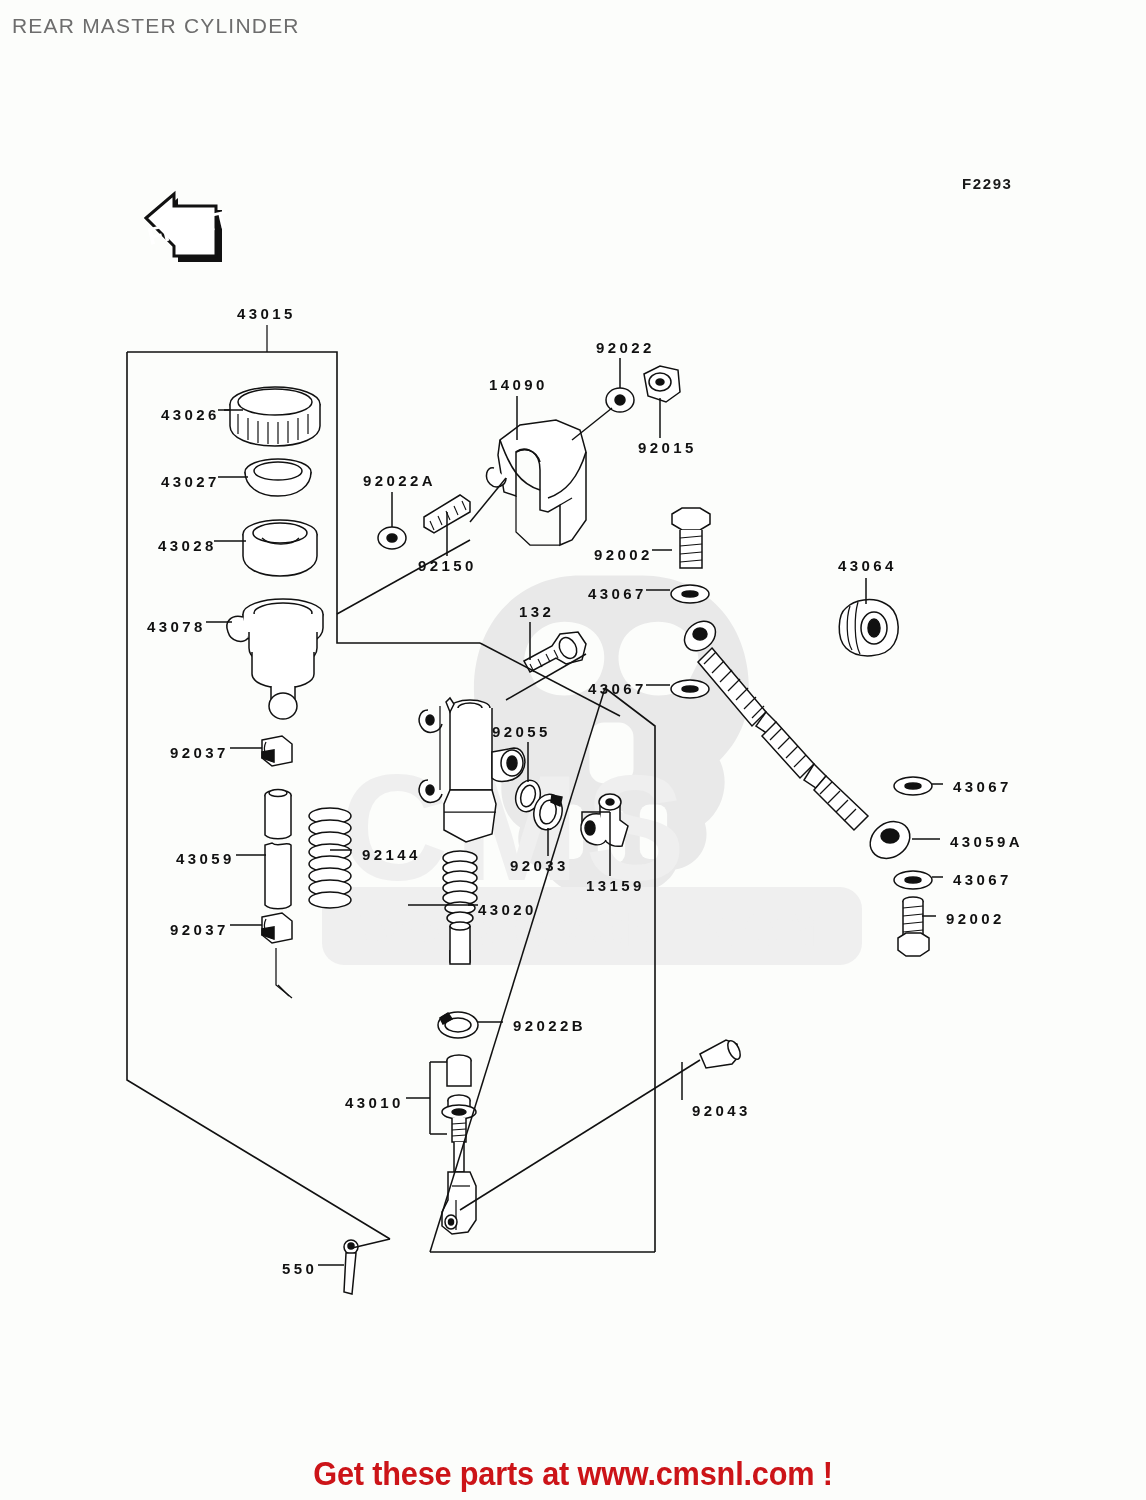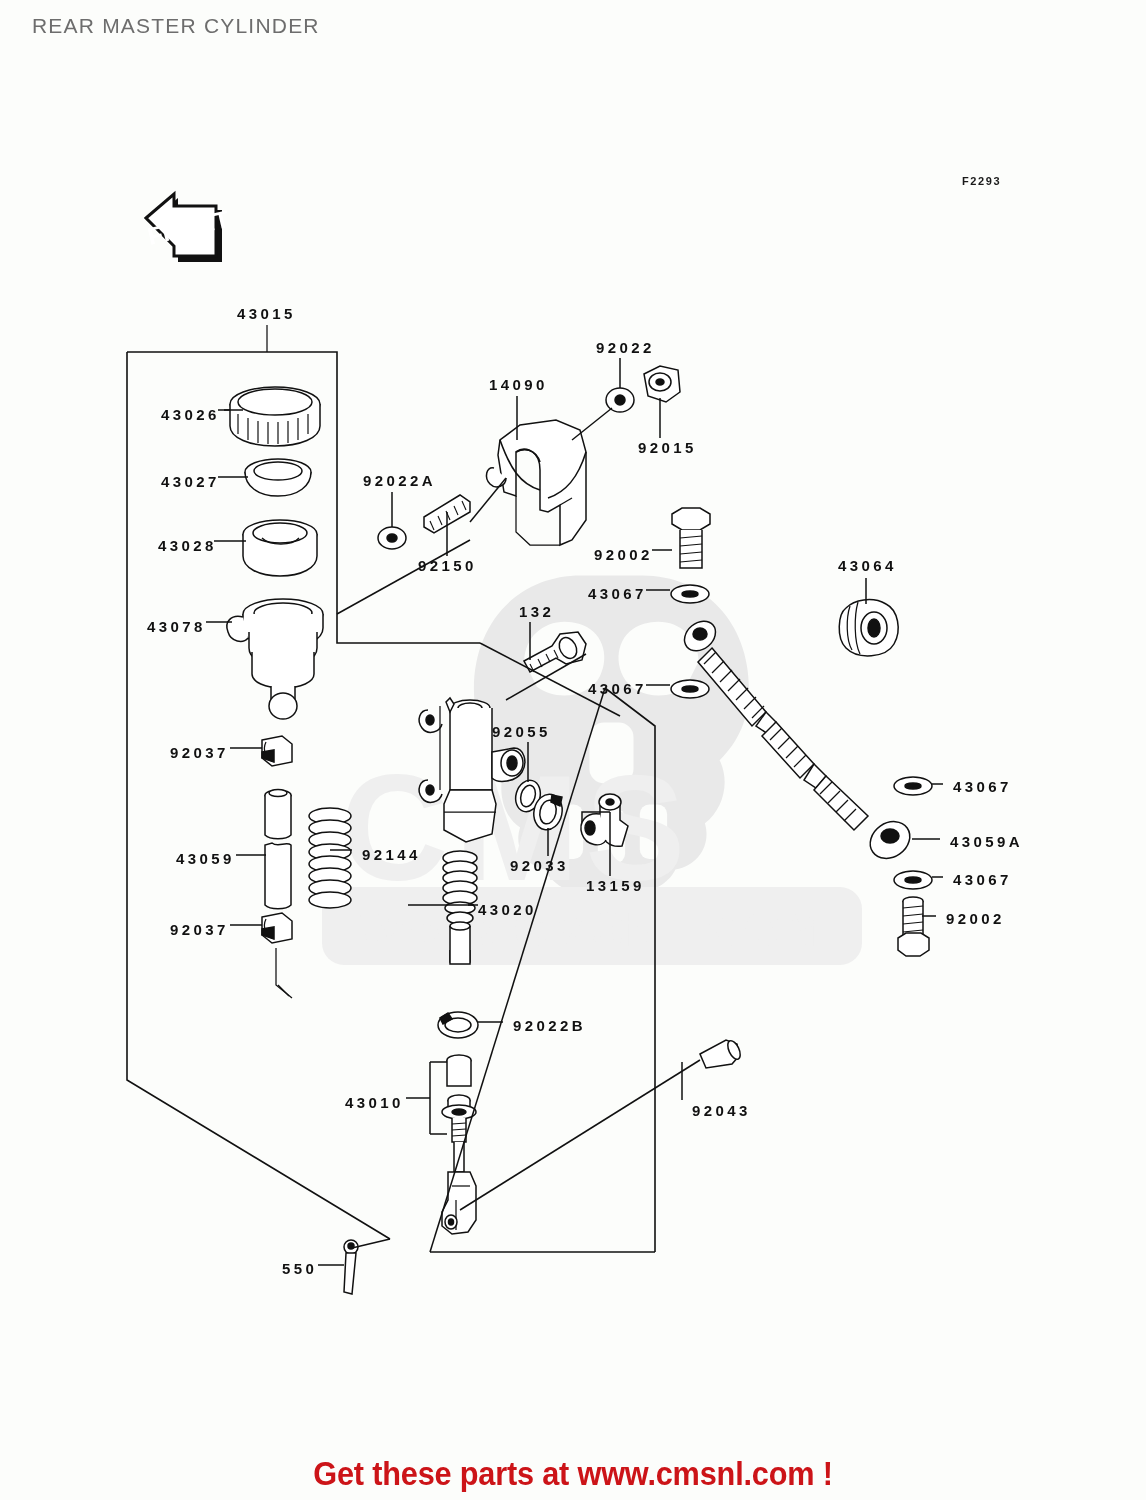--- a/index.html
+++ b/index.html
@@ -3,28 +3,28 @@
 <meta charset="utf-8">
 <style>
   html,body{margin:0;padding:0;}
   body{
     width:1146px;height:1500px;position:relative;
     background:#fcfdfb;
     font-family:"Liberation Sans", sans-serif;
     overflow:hidden;
   }
   .page-title{
-    position:absolute;left:32px;top:14px;
+    position:absolute;left:12px;top:14px;
     font-size:21px;letter-spacing:1.2px;color:#6d6d6d;
     font-family:"Liberation Sans", sans-serif;
     white-space:nowrap;
   }
   .diagram-code{
     position:absolute;left:962px;top:175px;
-    font-size:11px;font-weight:bold;letter-spacing:1.6px;color:#1a1a1a;
+    font-size:15px;font-weight:bold;letter-spacing:1.6px;color:#1a1a1a;
     white-space:nowrap;
   }
   .footer-cta{
     position:absolute;left:0;top:1455px;width:1146px;text-align:center;
     font-size:33px;font-weight:bold;color:#cc1418;
     font-family:"Liberation Sans", sans-serif;
     letter-spacing:-0.2px;
     transform:scaleX(0.93);
   }
   #svg-stage{position:absolute;left:0;top:0;width:1146px;height:1500px;}

